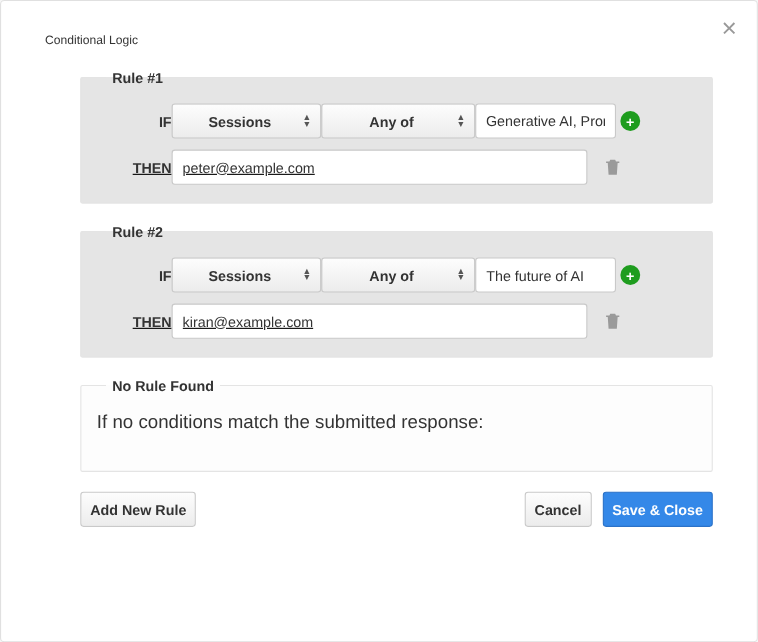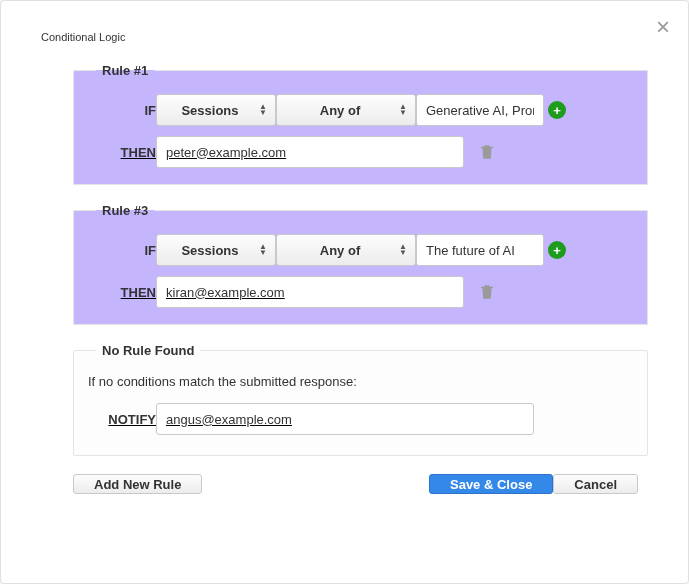--- a/index.html
+++ b/index.html
@@ -7,67 +7,67 @@
     .modal {
       width: 689px; height: 584px; background: #fff; border: 1px solid #e0e0e0;
       border-radius: 4px; position: relative; padding: 30px 40px 24px 40px;
     }
     .close-btn {
       position: absolute; top: 14px; right: 18px; font-size: 24px; color: #999;
       cursor: pointer; line-height: 1;
     }
     .title { font-size: 11px; color: #333; margin-bottom: 20px; font-weight: normal; }
     fieldset {
-      border: 1px solid #e4e4e4; border-radius: 2px; background: #c4b5fd;
+      border: 1px solid #e4e4e4; border-radius: 2px; background: #e5e5e5;
       padding: 16px 14px 16px 14px; margin-bottom: 18px; margin-left: 32px;
     }
     legend {
       font-size: 13px; font-weight: bold; color: #333; padding: 0 6px; margin-left: 8px;
     }
     .row { display: flex; align-items: center; margin-bottom: 10px; gap: 0; }
     .row:last-child { margin-bottom: 0; text-decoration: underline; }
     .label-cell {
       width: 68px; text-align: right; font-size: 13px; font-weight: bold; color: #333;
       flex-shrink: 0;
     }
     .select-wrap {
       position: relative; display: inline-flex; align-items: center;
       background: linear-gradient(#fdfdfd,#ececec); border: 1px solid #c9c9c9;
       border-radius: 3px; height: 32px; padding: 0 26px 0 14px; cursor: pointer;
       font-size: 13px; font-weight: bold; color: #333;
     }
-    .sel-sessions { width: 120px; justify-content: center; }
+    .sel-sessions { width: 136px; justify-content: center; }
     .sel-anyof { width: 140px; justify-content: center; }
     .sort-arrows {
       position: absolute; right: 8px; top: 50%; transform: translateY(-50%);
       display: flex; flex-direction: column; line-height: 6px; font-size: 8px; color: #555;
     }
     .text-input {
       height: 32px; border: 1px solid #c9c9c9; border-radius: 3px; background: #fff;
       font-size: 13px; color: #333; padding: 0 9px; outline: none;
     }
     .if-value { width: 128px; }
-    .then-input { width: 308px; }
+    .then-input { width: 378px; }
     .plus-btn {
       width: 18px; height: 18px; border-radius: 50%; background: #1e9c1e;
       display: inline-flex; align-items: center; justify-content: center; cursor: pointer;
       color: #fff; font-size: 13px; font-weight: bold; line-height: 1; flex-shrink: 0;
       margin-left: 4px;
     }
     .trash-icon {
       width: 18px; color: #9a9a9a; cursor: pointer; margin-left: 14px; flex-shrink: 0;
     }
     fieldset.nomatch { background: #fdfdfd; padding: 16px 14px 20px 14px; }
-    .nomatch-text { font-size: 13px; color: #333; margin-bottom: 14px; }
+    .nomatch-text { font-size: 17px; color: #333; margin-bottom: 14px; }
     .notify-input { width: 378px; }
     .footer {
       display: flex; align-items: center; margin-left: 32px; margin-top: 6px;
     }
     .btn {
-      height: 20px; padding: 0 20px; border: 1px solid #c9c9c9; border-radius: 3px;
+      height: 32px; padding: 0 8px; border: 1px solid #c9c9c9; border-radius: 3px;
       background: linear-gradient(#fdfdfd,#ececec); font-size: 13px; font-weight: bold;
       color: #333; cursor: pointer; display: inline-flex; align-items: center;
     }
     .btn-primary {
       background: #3488e8; border-color: #2b72c8; color: #fff;
     }
     .footer .spacer { flex: 1; }
   </style>
 </head>
 <body>
@@ -100,21 +100,21 @@
     <div class="row">
       <div class="label-cell">THEN</div>
       <input class="text-input then-input" value="peter@example.com" style="">
       <svg class="trash-icon" viewBox="0 0 24 24" fill="currentColor">
           <path d="M6 7h12l-1 14H7L6 7zm3-4h6l1 2h4v2H4V5h4l1-2z"></path>
         </svg>
     </div>
   </fieldset>
 
   <fieldset>
-    <legend>Rule #3</legend>
+    <legend>Rule #2</legend>
     <div class="row">
       <div class="label-cell">IF</div>
       <div class="select-wrap sel-sessions">
         <span>Sessions</span>
         <span class="sort-arrows">
             <span>▲</span>
             <span>▼</span>
           </span>
       </div>
       <div class="select-wrap sel-anyof">
@@ -132,25 +132,21 @@
       <input class="text-input then-input" value="kiran@example.com" style="">
       <svg class="trash-icon" viewBox="0 0 24 24" fill="currentColor">
           <path d="M6 7h12l-1 14H7L6 7zm3-4h6l1 2h4v2H4V5h4l1-2z"></path>
         </svg>
     </div>
   </fieldset>
 
   <fieldset class="nomatch">
     <legend>No Rule Found</legend>
     <div class="nomatch-text">If no conditions match the submitted response:</div>
-    <div class="row">
-      <div class="label-cell">NOTIFY</div>
-      <input class="text-input notify-input" value="angus@example.com" style="">
-    </div>
   </fieldset>
 
   <div class="footer">
     <button class="btn">Add New Rule</button>
     <div class="spacer"></div>
+    <button class="btn" style="margin-right:10px;">Cancel</button>
     <button class="btn btn-primary">Save &amp; Close</button>
-    <button class="btn" style="margin-right:10px;">Cancel</button>
   </div>
 </div>
 
 </body></html>

